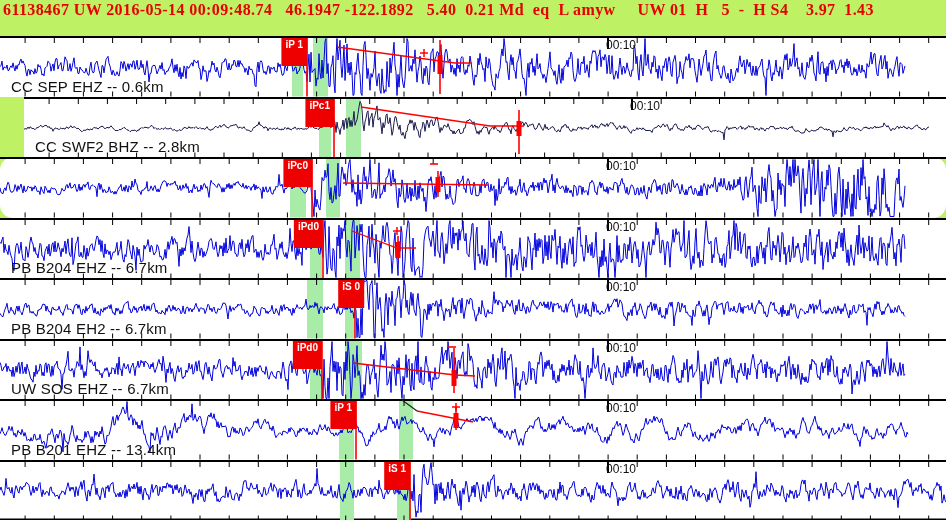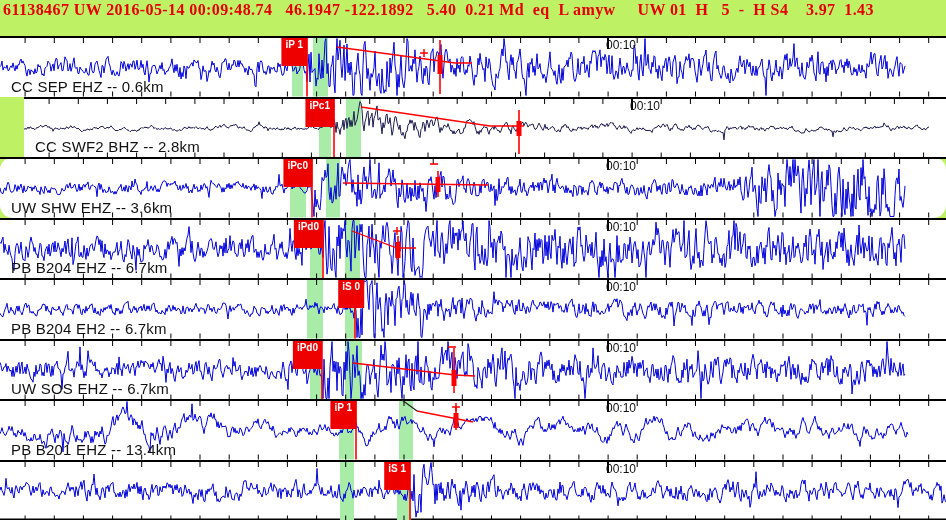--- a/index.html
+++ b/index.html
@@ -85,21 +85,20 @@
           <line x1="608" y1="2" x2="608" y2="13" stroke="#000000" stroke-width="2"></line>
           <polyline points="0,30.8 1,35.5 2,36.1 3,36.7 4,32.5 5,30.8 6,33.6 7,28.2 8,25.2 9,27.1 10,32.8 11,35.2 12,35.0 13,34.8 14,33.1 15,27.6 16,30.6 17,34.4 18,28.7 19,32.5 20,29.9 21,27.0 22,31.7 23,35.9 24,28.8 25,34.2 26,34.4 27,32.6 28,29.1 29,30.1 30,31.0 31,29.8 32,34.1 33,30.3 34,32.2 35,28.7 36,30.3 37,34.3 38,34.3 39,34.0 40,37.6 41,29.8 42,32.9 43,34.8 44,36.5 45,29.2 46,31.0 47,33.3 48,35.6 49,33.0 50,36.0 51,31.2 52,30.7 53,32.0 54,31.7 55,31.7 56,33.3 57,36.7 58,37.9 59,37.3 60,37.5 61,34.7 62,31.3 63,33.3 64,34.0 65,33.1 66,28.8 67,27.4 68,31.1 69,28.9 70,25.8 71,31.2 72,30.6 73,30.4 74,27.9 75,27.2 76,31.8 77,34.6 78,32.6 79,27.1 80,33.7 81,29.9 82,33.1 83,28.1 84,27.5 85,30.3 86,27.3 87,27.4 88,24.9 89,31.9 90,32.5 91,28.9 92,27.8 93,28.4 94,29.4 95,29.5 96,31.4 97,39.7 98,28.9 99,26.0 100,32.5 101,27.3 102,31.4 103,35.5 104,32.4 105,33.1 106,35.8 107,34.6 108,34.9 109,29.8 110,32.6 111,35.8 112,34.4 113,34.8 114,37.2 115,34.3 116,37.1 117,34.2 118,32.5 119,30.3 120,30.0 121,27.3 122,33.8 123,33.5 124,29.8 125,34.3 126,28.2 127,31.5 128,35.1 129,28.8 130,29.8 131,33.0 132,24.0 133,30.1 134,28.5 135,22.0 136,26.5 137,27.3 138,33.4 139,34.3 140,34.6 141,37.6 142,33.0 143,33.3 144,32.8 145,30.9 146,31.0 147,24.5 148,34.1 149,33.5 150,32.6 151,28.9 152,31.3 153,33.5 154,30.0 155,28.5 156,32.3 157,34.8 158,31.8 159,35.0 160,32.4 161,28.8 162,26.6 163,24.4 164,24.0 165,23.9 166,24.9 167,29.5 168,26.1 169,27.3 170,28.3 171,26.3 172,27.5 173,26.0 174,26.2 175,24.0 176,28.5 177,28.0 178,32.7 179,32.2 180,28.5 181,33.5 182,32.4 183,27.9 184,31.3 185,30.1 186,26.5 187,31.5 188,29.4 189,35.9 190,34.0 191,32.9 192,35.9 193,30.7 194,27.2 195,32.0 196,30.4 197,29.6 198,34.8 199,33.0 200,34.3 201,28.0 202,32.7 203,29.8 204,26.5 205,27.3 206,31.2 207,29.6 208,34.6 209,40.4 210,29.7 211,23.3 212,25.6 213,26.7 214,26.8 215,28.2 216,29.5 217,30.6 218,27.2 219,26.8 220,29.6 221,30.4 222,35.2 223,30.6 224,35.0 225,30.8 226,31.8 227,27.1 228,30.6 229,26.3 230,31.9 231,27.8 232,31.4 233,27.9 234,26.4 235,28.4 236,25.4 237,25.9 238,24.4 239,27.1 240,27.6 241,29.3 242,30.1 243,26.3 244,30.8 245,31.3 246,28.2 247,31.9 248,29.4 249,29.4 250,30.6 251,33.4 252,29.6 253,30.1 254,26.9 255,33.1 256,28.1 257,31.8 258,29.9 259,30.6 260,31.7 261,33.6 262,41.5 263,29.9 264,35.0 265,32.5 266,29.7 267,35.0 268,35.0 269,32.4 270,29.8 271,35.1 272,37.0 273,37.1 274,32.7 275,33.2 276,29.2 277,30.2 278,29.4 279,17.4 280,28.5 281,28.9 282,27.1 283,31.8 284,36.1 285,31.2 286,32.0 287,30.9 288,28.8 289,27.0 290,25.7 291,23.7 292,32.0 293,28.5 294,30.9 295,28.8 296,27.6 297,26.1 298,26.1 299,25.8 300,30.3 301,32.1 302,32.6 303,34.3 304,35.8 305,36.1 306,35.4 307,33.6 308,28.2 309,30.5 310,27.5 311,30.8 312,41.3 313,48.2 314,59.5 315,33.0 316,49.9 317,42.3 318,47.3 319,51.1 320,53.0 321,41.3 322,20.5 323,23.4 324,23.2 325,13.1 326,20.5 327,18.9 328,6.7 329,34.5 330,42.6 331,30.5 332,46.1 333,45.2 334,36.1 335,28.6 336,42.3 337,25.0 338,6.2 339,39.3 340,39.0 341,19.8 342,9.9 343,14.8 344,22.3 345,16.6 346,28.4 347,25.2 348,12.3 349,5.7 350,2.5 351,19.2 352,35.3 353,22.7 354,33.2 355,37.5 356,35.2 357,49.3 358,17.8 359,42.6 360,32.9 361,47.1 362,40.3 363,19.3 364,9.9 365,24.0 366,19.5 367,32.1 368,26.4 369,18.7 370,2.5 371,23.1 372,40.7 373,39.3 374,32.9 375,32.3 376,41.7 377,36.8 378,25.8 379,5.8 380,41.3 381,36.9 382,37.3 383,33.0 384,28.0 385,35.0 386,20.9 387,20.6 388,18.3 389,11.7 390,15.7 391,29.1 392,22.7 393,12.9 394,25.2 395,21.6 396,29.4 397,44.2 398,50.8 399,31.2 400,39.9 401,37.0 402,22.8 403,28.9 404,42.3 405,45.5 406,40.1 407,26.2 408,41.5 409,37.6 410,30.0 411,44.1 412,31.3 413,39.1 414,39.2 415,23.3 416,39.9 417,42.8 418,29.0 419,41.4 420,25.8 421,31.3 422,34.4 423,31.2 424,44.2 425,40.1 426,54.5 427,42.1 428,26.9 429,21.9 430,23.8 431,19.7 432,26.8 433,35.3 434,42.2 435,28.6 436,40.7 437,32.5 438,35.4 439,25.7 440,18.6 441,14.4 442,30.0 443,19.1 444,19.9 445,31.1 446,42.4 447,37.0 448,41.9 449,40.4 450,29.0 451,40.4 452,42.0 453,47.5 454,46.7 455,45.4 456,36.1 457,23.8 458,22.0 459,29.6 460,25.2 461,24.5 462,22.5 463,18.8 464,32.1 465,31.6 466,35.7 467,24.2 468,21.6 469,23.7 470,29.6 471,37.0 472,37.7 473,30.9 474,25.2 475,29.4 476,39.0 477,38.3 478,39.1 479,37.5 480,28.2 481,35.8 482,24.8 483,22.6 484,22.2 485,30.8 486,27.5 487,25.2 488,25.7 489,33.7 490,34.8 491,27.2 492,33.7 493,31.8 494,28.8 495,48.5 496,32.3 497,43.6 498,38.4 499,21.7 500,37.1 501,35.3 502,29.4 503,30.5 504,29.8 505,25.0 506,27.4 507,21.1 508,20.2 509,33.3 510,29.5 511,36.8 512,29.5 513,35.5 514,34.0 515,32.8 516,38.3 517,35.6 518,29.3 519,29.1 520,22.1 521,34.7 522,35.5 523,29.9 524,25.7 525,34.4 526,33.6 527,38.9 528,36.4 529,31.1 530,30.1 531,28.0 532,30.7 533,25.1 534,33.9 535,28.4 536,28.9 537,30.4 538,25.6 539,33.6 540,25.6 541,25.3 542,33.1 543,26.2 544,21.1 545,26.0 546,23.1 547,26.6 548,35.9 549,30.9 550,23.2 551,23.2 552,17.2 553,33.8 554,27.8 555,35.9 556,25.7 557,21.3 558,27.4 559,29.8 560,31.6 561,31.2 562,29.1 563,29.4 564,32.6 565,35.8 566,28.6 567,35.8 568,30.8 569,33.4 570,35.9 571,33.1 572,36.1 573,39.7 574,28.0 575,29.3 576,30.2 577,38.5 578,37.0 579,28.7 580,29.6 581,29.0 582,37.5 583,30.0 584,35.4 585,34.8 586,33.4 587,34.6 588,38.2 589,30.8 590,25.3 591,25.8 592,23.3 593,25.1 594,27.1 595,35.1 596,35.2 597,37.8 598,29.8 599,28.6 600,24.9 601,30.9 602,26.0 603,28.3 604,34.2 605,32.4 606,35.1 607,29.7 608,36.7 609,31.0 610,30.2 611,32.5 612,31.7 613,33.2 614,26.7 615,25.0 616,26.2 617,26.1 618,35.5 619,28.2 620,28.7 621,23.7 622,21.4 623,26.9 624,26.4 625,32.9 626,36.3 627,30.1 628,37.6 629,36.9 630,31.9 631,28.4 632,27.9 633,29.8 634,32.3 635,38.1 636,37.0 637,31.0 638,31.1 639,38.2 640,35.5 641,30.4 642,36.4 643,35.7 644,28.5 645,36.4 646,39.8 647,42.1 648,34.6 649,30.0 650,33.3 651,35.7 652,27.1 653,25.9 654,22.8 655,22.8 656,26.1 657,34.3 658,29.2 659,32.8 660,28.2 661,34.5 662,37.4 663,27.7 664,26.8 665,27.0 666,36.2 667,36.9 668,28.1 669,25.6 670,34.7 671,34.2 672,22.6 673,23.1 674,30.0 675,30.7 676,28.2 677,26.4 678,28.6 679,32.2 680,37.0 681,34.4 682,27.4 683,33.4 684,35.5 685,38.0 686,32.4 687,38.0 688,33.9 689,29.9 690,31.0 691,28.7 692,32.8 693,37.0 694,37.4 695,31.0 696,32.8 697,37.0 698,38.9 699,34.1 700,39.0 701,28.5 702,39.0 703,30.1 704,26.4 705,28.7 706,31.9 707,38.1 708,27.6 709,29.7 710,31.3 711,28.0 712,27.5 713,30.3 714,24.1 715,20.3 716,32.3 717,35.0 718,28.3 719,25.4 720,29.5 721,21.4 722,29.2 723,30.1 724,21.3 725,28.1 726,32.2 727,33.1 728,28.5 729,24.4 730,33.4 731,27.6 732,29.6 733,32.8 734,22.5 735,30.7 736,28.4 737,29.3 738,22.2 739,28.0 740,19.9 741,33.9 742,38.1 743,43.3 744,41.5 745,24.2 746,19.7 747,30.8 748,40.4 749,33.1 750,22.6 751,19.5 752,10.2 753,34.7 754,31.1 755,28.2 756,37.7 757,51.4 758,59.5 759,28.6 760,45.4 761,46.5 762,19.8 763,30.1 764,34.0 765,21.4 766,45.0 767,31.0 768,15.5 769,7.6 770,17.8 771,21.2 772,44.1 773,33.3 774,45.3 775,59.5 776,53.2 777,51.7 778,16.0 779,32.4 780,23.2 781,37.8 782,26.5 783,28.7 784,28.9 785,49.6 786,17.7 787,2.5 788,13.0 789,28.1 790,9.5 791,29.4 792,16.1 793,2.5 794,25.9 795,2.5 796,18.7 797,18.4 798,8.8 799,17.5 800,39.1 801,56.1 802,22.7 803,11.5 804,29.8 805,49.4 806,31.4 807,36.9 808,15.2 809,2.9 810,15.4 811,47.7 812,22.7 813,10.5 814,2.5 815,37.8 816,32.6 817,25.6 818,2.5 819,31.5 820,59.5 821,24.1 822,14.6 823,43.9 824,44.1 825,30.1 826,32.2 827,13.0 828,28.3 829,7.8 830,11.6 831,28.4 832,48.3 833,59.5 834,59.2 835,36.3 836,57.2 837,37.8 838,16.9 839,10.1 840,23.3 841,45.3 842,59.5 843,22.1 844,51.1 845,57.7 846,32.1 847,51.5 848,24.8 849,40.0 850,47.0 851,59.5 852,36.8 853,59.3 854,17.9 855,50.0 856,52.1 857,27.1 858,12.2 859,39.2 860,43.1 861,10.6 862,28.4 863,2.5 864,21.7 865,19.7 866,42.0 867,39.8 868,58.4 869,29.6 870,54.9 871,51.7 872,59.5 873,52.4 874,55.7 875,47.4 876,52.5 877,24.7 878,18.7 879,38.4 880,59.1 881,54.2 882,20.9 883,37.5 884,11.7 885,25.0 886,50.6 887,47.1 888,54.4 889,50.2 890,59.5 891,59.5 892,59.5 893,59.5 894,59.5 895,38.2 896,23.6 897,20.8 898,27.0 899,12.0 900,43.4 901,39.4 902,45.7 903,50.4 904,41.6 905,28.8" fill="none" stroke="#0202dd" stroke-width="1"></polyline>
           <line x1="312" y1="2" x2="312" y2="60.5" stroke="#ff0000" stroke-width="1.6"></line>
           <polyline points="343,26 488,28" fill="none" stroke="#ff0000" stroke-width="1.3"></polyline>
           <line x1="438" y1="14" x2="438" y2="40" stroke="#ff0000" stroke-width="1.6"></line>
           <rect x="435.5" y="20" width="5" height="15" fill="#ff0000"></rect>
           <line x1="430" y1="7" x2="438" y2="7" stroke="#ff0000" stroke-width="1.6"></line>
         </svg>
     <div class="flag" style="left: 312px;">iPc0</div>
     <div class="mint">00:10</div>
-    <div class="sta">UW SHW EHZ -- 3.6km</div>
   </div>
 
   <div class="panel" style="top: 181.5px;">
     <svg width="946" height="60.5" viewBox="0 0 946 60.5">
           <rect x="0" y="0" width="946" height="2" fill="#000000"></rect>
           <rect x="310" y="2" width="12" height="58.5" fill="#a8eca8"></rect>
           <rect x="345" y="2" width="15" height="58.5" fill="#a8eca8"></rect>
           <path d="M25.1 2V7 M25.1 55.5V60.5 M54.3 2V7 M54.3 55.5V60.5 M83.4 2V7 M83.4 55.5V60.5 M112.6 2V7 M112.6 55.5V60.5 M141.7 2V7 M141.7 55.5V60.5 M170.9 2V7 M170.9 55.5V60.5 M200.0 2V7 M200.0 55.5V60.5 M229.2 2V7 M229.2 55.5V60.5 M258.3 2V7 M258.3 55.5V60.5 M287.4 2V7 M287.4 55.5V60.5 M316.6 2V7 M316.6 55.5V60.5 M345.7 2V7 M345.7 55.5V60.5 M374.9 2V7 M374.9 55.5V60.5 M404.0 2V7 M404.0 55.5V60.5 M433.2 2V7 M433.2 55.5V60.5 M462.3 2V7 M462.3 55.5V60.5 M491.5 2V7 M491.5 55.5V60.5 M520.6 2V7 M520.6 55.5V60.5 M549.8 2V7 M549.8 55.5V60.5 M578.9 2V7 M578.9 55.5V60.5 M608.1 2V7 M608.1 55.5V60.5 M637.2 2V7 M637.2 55.5V60.5 M666.4 2V7 M666.4 55.5V60.5 M695.5 2V7 M695.5 55.5V60.5 M724.7 2V7 M724.7 55.5V60.5 M753.8 2V7 M753.8 55.5V60.5 M783.0 2V7 M783.0 55.5V60.5 M812.1 2V7 M812.1 55.5V60.5 M841.3 2V7 M841.3 55.5V60.5 M870.4 2V7 M870.4 55.5V60.5 M899.6 2V7 M899.6 55.5V60.5 M928.7 2V7 M928.7 55.5V60.5 " stroke="#000000" stroke-width="1" fill="none"></path>
           <line x1="608" y1="2" x2="608" y2="13" stroke="#000000" stroke-width="2"></line>
           <polyline points="0,24.2 1,25.5 2,21.8 3,19.1 4,34.6 5,26.1 6,32.0 7,33.3 8,36.6 9,27.3 10,34.0 11,37.8 12,40.7 13,50.3 14,52.6 15,35.4 16,27.8 17,25.4 18,27.6 19,35.6 20,32.1 21,24.1 22,35.3 23,41.7 24,41.7 25,42.8 26,28.6 27,32.1 28,39.4 29,33.3 30,23.9 31,19.0 32,24.0 33,26.0 34,33.5 35,29.5 36,36.1 37,36.0 38,40.0 39,32.5 40,25.3 41,26.5 42,38.0 43,38.3 44,42.6 45,33.7 46,30.7 47,28.4 48,36.1 49,26.2 50,38.1 51,34.0 52,26.5 53,24.7 54,33.8 55,23.2 56,33.9 57,31.5 58,24.8 59,28.8 60,32.5 61,38.7 62,30.3 63,33.9 64,29.5 65,23.0 66,35.7 67,26.3 68,20.9 69,33.6 70,37.8 71,38.6 72,19.8 73,46.6 74,41.8 75,33.6 76,25.2 77,23.6 78,18.8 79,38.2 80,38.5 81,34.2 82,39.0 83,39.3 84,27.5 85,34.3 86,41.4 87,30.0 88,38.2 89,34.2 90,28.2 91,26.8 92,25.7 93,31.2 94,32.7 95,27.9 96,21.9 97,17.9 98,19.1 99,26.7 100,21.6 101,33.6 102,22.7 103,35.3 104,39.6 105,25.9 106,36.0 107,31.8 108,32.9 109,36.7 110,33.3 111,41.7 112,38.1 113,34.3 114,34.0 115,34.1 116,30.0 117,24.4 118,37.3 119,33.1 120,31.3 121,23.3 122,34.8 123,41.7 124,44.1 125,36.6 126,38.7 127,29.6 128,21.6 129,24.4 130,32.4 131,36.4 132,41.1 133,27.4 134,32.2 135,38.9 136,52.3 137,29.2 138,37.4 139,31.1 140,39.4 141,44.2 142,43.3 143,42.8 144,27.2 145,31.1 146,28.1 147,27.5 148,21.6 149,28.3 150,34.1 151,27.4 152,28.0 153,33.3 154,37.0 155,35.2 156,33.9 157,26.7 158,28.1 159,32.3 160,39.1 161,38.1 162,41.7 163,41.9 164,39.0 165,31.4 166,40.3 167,31.2 168,23.7 169,31.4 170,26.0 171,22.2 172,18.4 173,26.5 174,20.6 175,21.2 176,25.4 177,24.2 178,34.9 179,48.4 180,31.1 181,38.0 182,29.6 183,36.6 184,29.8 185,33.0 186,25.9 187,20.1 188,17.0 189,8.6 190,20.6 191,34.6 192,23.1 193,34.6 194,40.9 195,43.6 196,39.8 197,31.8 198,24.1 199,30.9 200,37.7 201,30.2 202,30.5 203,39.4 204,33.5 205,38.2 206,35.9 207,33.1 208,29.6 209,23.3 210,21.9 211,20.5 212,23.1 213,30.3 214,31.6 215,28.7 216,23.8 217,33.5 218,38.7 219,35.2 220,27.4 221,30.9 222,27.8 223,38.1 224,24.8 225,34.8 226,20.2 227,35.1 228,32.4 229,30.6 230,17.6 231,32.7 232,27.2 233,22.8 234,24.7 235,35.3 236,35.7 237,38.7 238,37.3 239,26.8 240,24.7 241,30.8 242,21.3 243,33.1 244,38.8 245,36.5 246,25.7 247,30.1 248,21.7 249,33.9 250,25.9 251,21.8 252,18.1 253,17.5 254,34.4 255,32.6 256,31.1 257,39.4 258,33.7 259,39.5 260,34.0 261,32.3 262,39.5 263,42.3 264,38.7 265,26.2 266,34.2 267,36.2 268,34.2 269,36.6 270,35.6 271,26.8 272,27.3 273,22.8 274,16.3 275,31.3 276,30.2 277,41.4 278,37.0 279,31.8 280,25.6 281,30.3 282,23.8 283,33.6 284,36.8 285,38.9 286,34.5 287,40.5 288,34.8 289,28.7 290,10.4 291,25.5 292,33.5 293,22.9 294,23.0 295,34.9 296,41.5 297,28.8 298,37.7 299,30.3 300,36.1 301,34.2 302,47.4 303,14.1 304,22.7 305,27.0 306,31.8 307,29.5 308,28.0 309,27.2 310,27.4 311,31.2 312,28.6 313,23.8 314,23.8 315,19.1 316,19.2 317,21.4 318,27.2 319,35.8 320,36.4 321,26.9 322,32.3 323,39.4 324,11.2 325,2.5 326,34.5 327,56.2 328,48.2 329,8.5 330,36.4 331,50.5 332,52.6 333,30.5 334,32.5 335,52.5 336,59.5 337,18.9 338,28.0 339,7.1 340,40.6 341,9.6 342,20.7 343,10.6 344,13.1 345,2.5 346,29.3 347,39.1 348,22.2 349,23.2 350,35.3 351,53.2 352,11.3 353,2.5 354,2.5 355,40.1 356,27.1 357,7.6 358,15.9 359,32.5 360,6.4 361,14.0 362,6.2 363,33.9 364,52.5 365,59.5 366,59.5 367,27.4 368,20.8 369,8.1 370,39.1 371,27.2 372,6.2 373,24.9 374,30.8 375,45.2 376,16.3 377,29.2 378,47.0 379,59.5 380,24.5 381,30.3 382,20.5 383,7.6 384,21.3 385,23.9 386,7.9 387,4.3 388,9.9 389,23.9 390,36.6 391,37.8 392,55.5 393,42.2 394,23.7 395,14.5 396,39.7 397,40.6 398,57.5 399,23.4 400,33.3 401,8.4 402,14.8 403,59.5 404,54.1 405,43.4 406,21.1 407,10.6 408,2.5 409,4.9 410,28.9 411,49.0 412,53.7 413,20.0 414,45.6 415,57.4 416,52.1 417,51.5 418,49.3 419,48.6 420,59.5 421,58.2 422,59.5 423,48.8 424,23.1 425,16.1 426,11.3 427,9.2 428,8.1 429,19.7 430,23.0 431,28.6 432,19.9 433,13.0 434,24.8 435,38.3 436,17.3 437,2.5 438,33.5 439,34.3 440,39.6 441,19.7 442,14.6 443,25.1 444,45.7 445,36.1 446,25.7 447,35.5 448,22.2 449,6.8 450,2.5 451,25.6 452,30.4 453,9.3 454,25.9 455,14.9 456,17.7 457,14.7 458,32.1 459,11.0 460,22.3 461,13.0 462,12.5 463,2.9 464,20.4 465,23.0 466,15.3 467,35.5 468,36.8 469,38.8 470,24.0 471,17.9 472,5.9 473,5.5 474,41.2 475,52.1 476,16.0 477,9.1 478,38.1 479,36.0 480,45.4 481,41.5 482,27.3 483,42.1 484,46.6 485,30.8 486,41.8 487,47.9 488,38.9 489,2.5 490,9.9 491,29.4 492,24.4 493,39.9 494,20.8 495,24.8 496,44.4 497,24.9 498,22.1 499,17.9 500,25.1 501,13.0 502,16.0 503,30.5 504,32.1 505,28.3 506,59.5 507,37.1 508,36.2 509,36.6 510,45.0 511,59.5 512,31.0 513,47.3 514,46.6 515,40.0 516,36.5 517,52.1 518,38.4 519,33.3 520,19.7 521,37.0 522,48.7 523,52.9 524,38.7 525,40.2 526,49.3 527,39.0 528,18.6 529,22.2 530,24.9 531,39.1 532,51.9 533,30.4 534,31.7 535,15.0 536,39.1 537,21.6 538,32.8 539,20.5 540,29.5 541,21.4 542,22.5 543,45.6 544,38.6 545,17.3 546,37.8 547,23.7 548,41.9 549,17.6 550,33.9 551,40.5 552,17.2 553,22.4 554,21.8 555,11.4 556,29.4 557,46.4 558,28.1 559,29.9 560,18.3 561,40.7 562,50.3 563,30.6 564,44.8 565,25.0 566,37.5 567,46.5 568,35.4 569,25.0 570,20.7 571,27.9 572,36.2 573,18.8 574,48.5 575,44.4 576,44.6 577,22.4 578,9.1 579,12.1 580,8.8 581,28.4 582,26.9 583,37.4 584,43.4 585,37.7 586,17.1 587,25.0 588,34.9 589,28.3 590,26.4 591,37.6 592,24.3 593,39.8 594,38.7 595,29.2 596,14.2 597,37.7 598,47.4 599,59.5 600,38.7 601,49.0 602,32.5 603,47.5 604,21.0 605,43.5 606,38.7 607,49.1 608,59.5 609,36.2 610,25.1 611,44.2 612,41.2 613,40.9 614,43.8 615,59.5 616,43.7 617,17.6 618,44.1 619,27.4 620,41.6 621,44.6 622,41.5 623,42.3 624,25.6 625,26.0 626,39.4 627,40.9 628,26.6 629,32.7 630,19.2 631,26.8 632,45.0 633,34.6 634,26.1 635,23.5 636,29.5 637,40.5 638,31.6 639,49.0 640,47.6 641,43.8 642,34.2 643,23.6 644,34.1 645,41.9 646,59.5 647,33.7 648,27.6 649,23.7 650,36.9 651,36.4 652,28.5 653,21.5 654,27.1 655,22.6 656,4.2 657,17.0 658,10.4 659,16.7 660,34.8 661,34.9 662,22.4 663,22.3 664,31.2 665,46.9 666,33.4 667,23.7 668,23.9 669,34.5 670,49.3 671,30.1 672,23.9 673,11.6 674,24.3 675,19.6 676,10.6 677,16.7 678,14.4 679,13.7 680,27.7 681,33.4 682,27.9 683,25.0 684,2.5 685,39.6 686,39.1 687,36.2 688,22.5 689,12.5 690,39.5 691,51.5 692,45.6 693,37.8 694,45.5 695,24.0 696,10.5 697,33.3 698,40.2 699,34.1 700,49.5 701,42.0 702,43.1 703,47.8 704,30.3 705,16.1 706,2.7 707,10.1 708,22.4 709,25.9 710,25.1 711,23.2 712,45.0 713,36.5 714,39.7 715,21.3 716,19.3 717,26.9 718,35.9 719,36.1 720,44.8 721,40.2 722,47.7 723,37.0 724,35.6 725,49.4 726,44.8 727,28.4 728,26.3 729,12.5 730,40.7 731,32.5 732,19.0 733,17.2 734,2.5 735,31.6 736,5.4 737,9.5 738,32.9 739,23.5 740,13.8 741,35.6 742,29.7 743,25.7 744,16.0 745,15.8 746,39.2 747,40.6 748,28.0 749,31.2 750,27.9 751,44.4 752,49.0 753,39.6 754,39.2 755,47.7 756,44.4 757,28.2 758,45.1 759,32.1 760,26.6 761,24.0 762,32.9 763,40.2 764,29.8 765,46.1 766,27.2 767,28.8 768,13.9 769,9.5 770,26.5 771,41.6 772,42.0 773,23.2 774,30.1 775,27.3 776,37.4 777,26.6 778,17.4 779,26.4 780,44.0 781,31.0 782,14.3 783,15.8 784,36.3 785,29.1 786,46.7 787,35.1 788,34.4 789,27.3 790,44.1 791,40.2 792,31.1 793,18.7 794,39.6 795,38.4 796,27.9 797,30.3 798,25.1 799,30.5 800,36.3 801,44.7 802,44.2 803,38.4 804,25.0 805,28.8 806,17.1 807,40.7 808,42.4 809,19.4 810,11.0 811,19.6 812,37.1 813,35.7 814,31.7 815,46.2 816,26.8 817,16.6 818,18.6 819,11.2 820,29.0 821,37.5 822,23.8 823,51.5 824,40.8 825,36.9 826,30.1 827,24.2 828,44.1 829,28.8 830,21.5 831,35.8 832,37.8 833,41.1 834,34.0 835,39.0 836,23.9 837,30.5 838,18.3 839,13.5 840,15.6 841,29.3 842,14.8 843,33.0 844,10.1 845,22.9 846,31.9 847,44.7 848,31.7 849,47.8 850,37.0 851,26.8 852,39.2 853,42.0 854,47.4 855,35.6 856,26.4 857,17.1 858,36.7 859,7.0 860,25.9 861,35.4 862,28.0 863,19.7 864,40.1 865,24.7 866,29.1 867,33.2 868,31.8 869,17.9 870,43.1 871,36.9 872,19.1 873,37.7 874,42.5 875,40.4 876,35.5 877,42.6 878,47.2 879,30.8 880,20.6 881,19.5 882,40.8 883,25.4 884,25.1 885,28.5 886,45.8 887,47.5 888,25.4 889,29.9 890,23.8 891,17.7 892,9.4 893,24.1 894,41.0 895,34.5 896,47.8 897,26.4 898,26.8 899,21.0 900,29.6 901,44.4 902,20.4 903,16.2 904,17.4 905,30.8" fill="none" stroke="#0202dd" stroke-width="1"></polyline>

